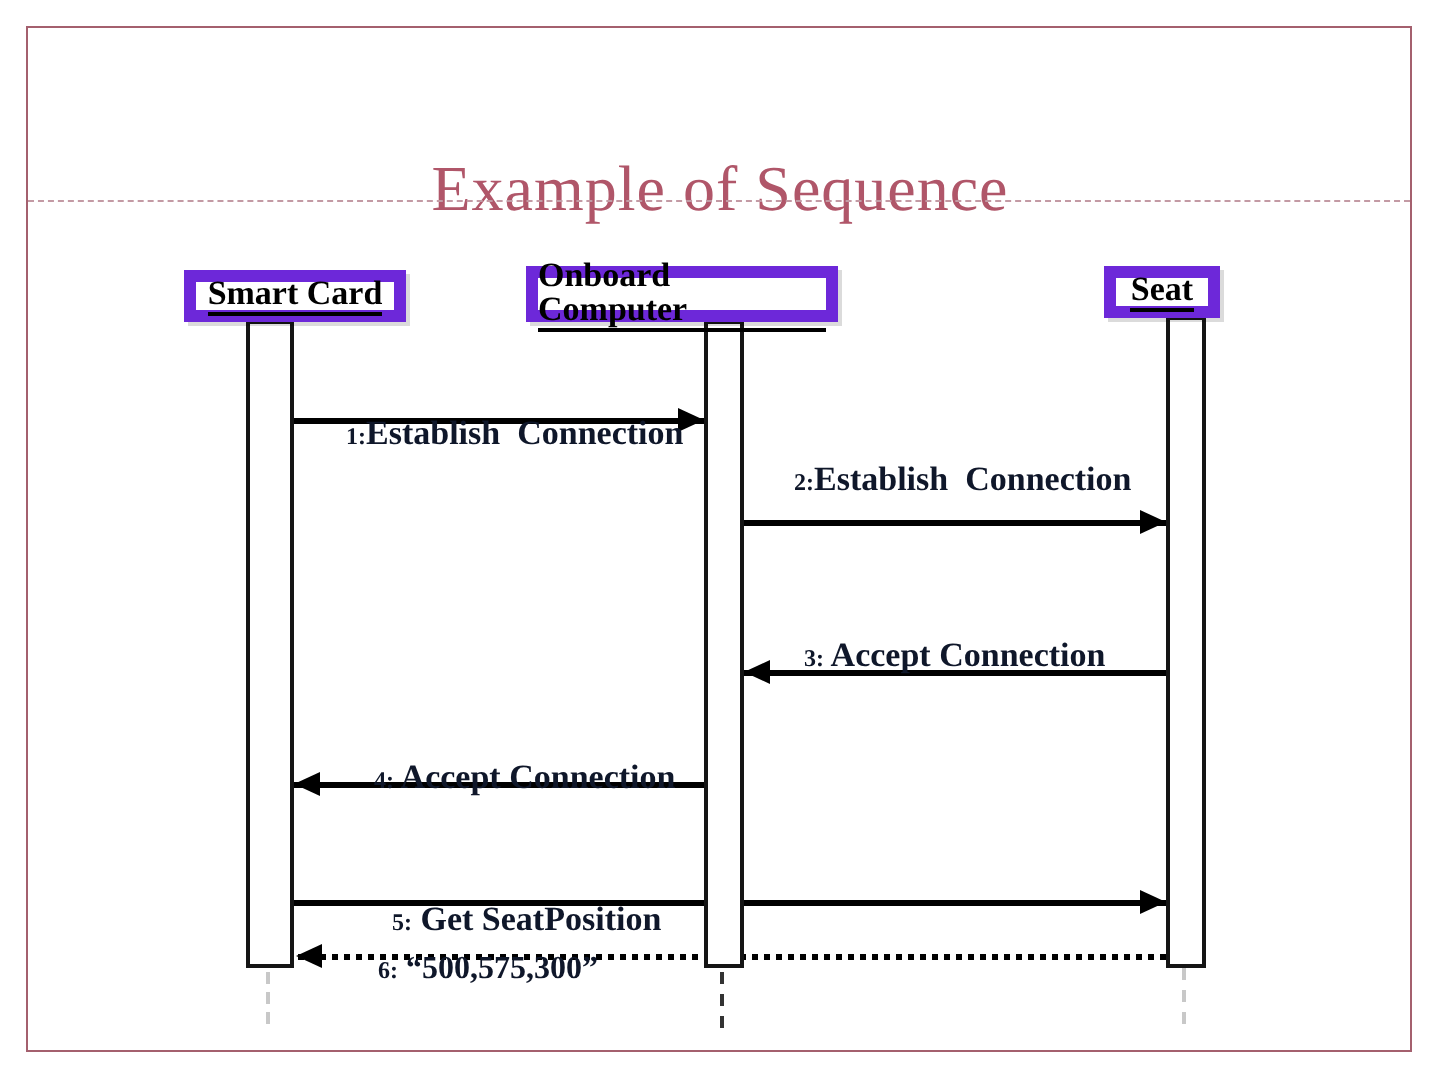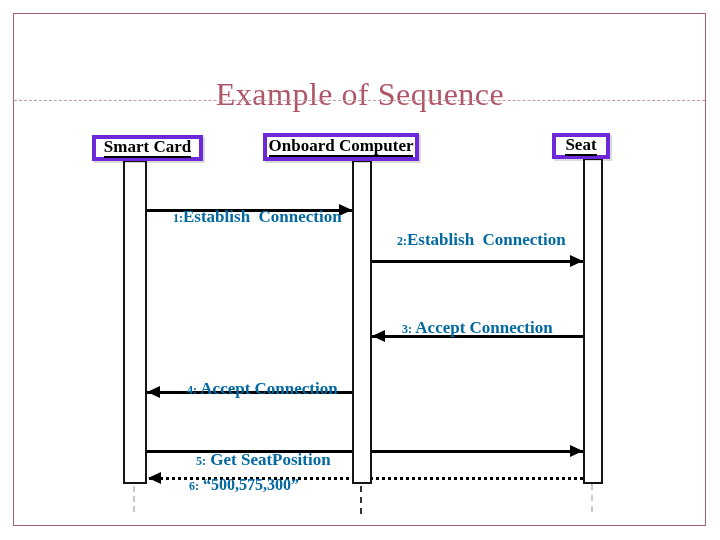--- a/index.html
+++ b/index.html
@@ -16,21 +16,21 @@
   .rule { position: absolute; left: 14px; top: 100px; width: 691px; height: 0;
           border-top: 1px dashed #c39aa4; }
 
   .badge { position: absolute; left: 343px; top: 81px; width: 42px; height: 42px;
            background: #fff; border: 3px solid #b05669; border-radius: 50%;
            outline: 2px dotted #b05669; outline-offset: 1px;
            display: flex; align-items: center; justify-content: center; z-index: 6; }
   .badge span { font-size: 15px; color: #9b9598; }
 
   
-  .actor { position: absolute; background: #fff; border: 4px solid #6d28d9;
+  .actor { position: absolute; background: #fff; border: 6px solid #6d28d9;
            box-shadow: 2px 2px 0 rgba(0,0,0,0.14);
            display: flex; align-items: center; justify-content: center;
            font-weight: bold; font-size: 17px; z-index: 4; }
   .actor .u { border-bottom: 2px solid #000; padding-bottom: 1px; line-height: 1; }
   #actor-smartcard { left: 92px;  top: 135px; width: 111px; height: 26px; }
   #actor-onboard   { left: 263px; top: 133px; width: 156px; height: 28px; }
   #actor-seat      { left: 552px; top: 133px; width: 58px;  height: 26px; }
 
   
   .bar { position: absolute; background: #fff; border: 2px solid #151515; z-index: 2; }
@@ -53,21 +53,21 @@
   .ah-right { border-left: 13px solid #000; }
   .ah-left  { border-right: 13px solid #000; }
   #ah1 { left: 339px; top: 204px; }
   #ah2 { left: 570px; top: 255px; }
   #ah3 { left: 372px; top: 330px; }
   #ah4 { left: 147px; top: 386px; }
   #ah5 { left: 570px; top: 445px; }
   #ah6 { left: 148px; top: 472px; }
 
   
-  .mlabel { position: absolute; font-weight: bold; color: #0369a1; z-index: 3; white-space: pre; }
+  .mlabel { position: absolute; font-weight: bold; color: #0f172a; z-index: 3; white-space: pre; }
   .mnum  { font-size: 12px; }
   .mtext { font-size: 17px; }
   #label6 .mtext { font-size: 16px; }
   #label1 { left: 149px; top: 189px; }
   #label2 { left: 373px; top: 212px; }
   #label3 { left: 378px; top: 300px; }
   #label4 { left: 163px; top: 361px; }
   #label5 { left: 172px; top: 432px; text-align: center; }
   #label6 { left: 165px; top: 458px; }
 

